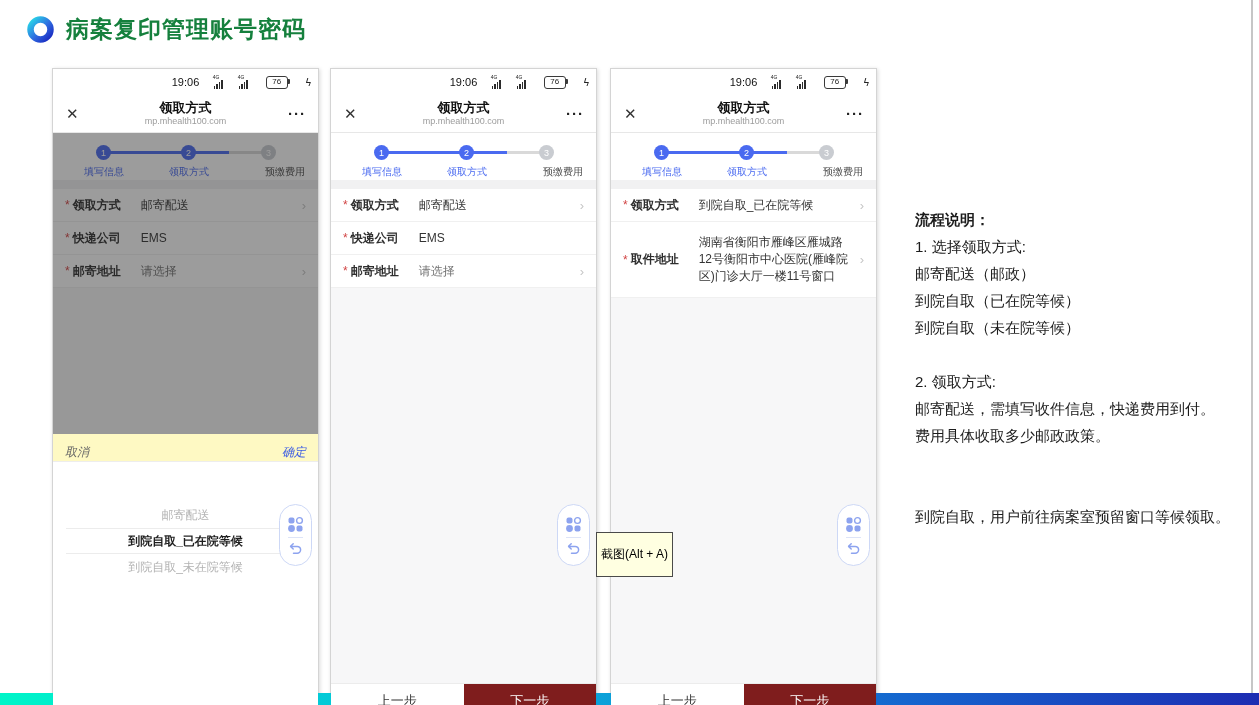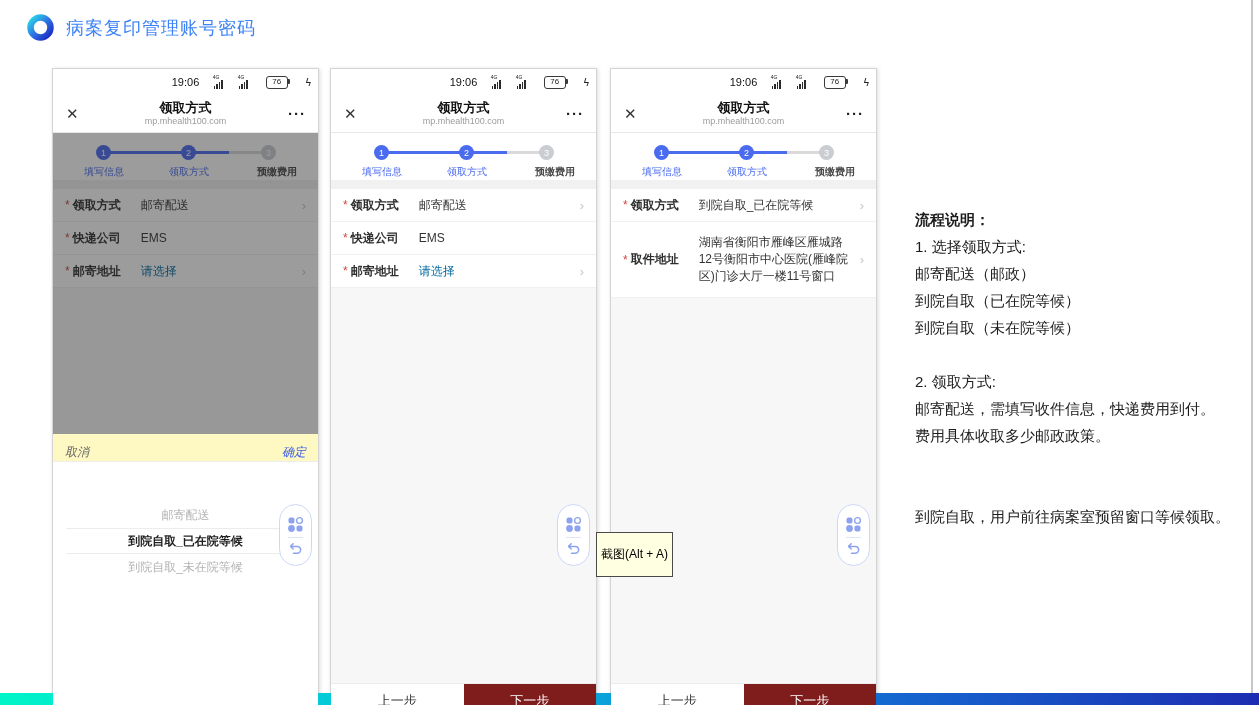--- a/index.html
+++ b/index.html
@@ -1,21 +1,21 @@
 <!DOCTYPE html>
 <html><head>
 <meta charset="utf-8">
 <style>
   html,body{margin:0;padding:0;}
   body{font-family:"Liberation Sans","DejaVu Sans",sans-serif;background:#fff;}
   .page{position:relative;width:1259px;height:705px;background:#fff;overflow:hidden;}
 
   
   .slide-header{position:absolute;left:27px;top:14px;display:flex;align-items:center;gap:12px;}
-  .slide-title{font-size:18px;font-weight:normal;color:#3b82f6;letter-spacing:1px;}
+  .slide-title{font-size:23px;font-weight:bold;color:#15803d;letter-spacing:1px;}
 
   
   .phone{position:absolute;top:68px;width:267px;height:650px;background:#f7f7f8;
          border:1px solid #d4d4d4;box-shadow:1px 1px 4px rgba(0,0,0,.15);box-sizing:border-box;overflow:hidden;}
   .phone1{left:52px;} .phone2{left:330px;} .phone3{left:610px;}
 
   .statusbar{position:absolute;top:0;left:0;right:0;height:26px;background:#fff;
              display:flex;align-items:center;justify-content:center;}
   .time{font-size:11px;color:#111;}
   .sticons{position:absolute;right:7px;top:0;height:26px;display:flex;align-items:center;gap:16px;}
@@ -41,31 +41,31 @@
   .pline{position:absolute;top:18px;height:3px;}
   .pl1{left:51px;width:85px;background:#4a6af0;}
   .pl2{left:136px;width:40px;background:#4a6af0;}
   .pl3{left:176px;width:41px;background:#d9d9d9;}
   .dot{position:absolute;top:12px;width:15px;height:15px;border-radius:50%;color:#fff;font-size:9px;
        display:flex;align-items:center;justify-content:center;}
   .dot.on{background:#4a6af0;} .dot.off{background:#c9ccd1;}
   .d1{left:43px;} .d2{left:128px;} .d3{left:208px;}
   .slabel{position:absolute;top:32px;width:64px;text-align:center;font-size:10px;}
   .slabel.blue{color:#4a6af0;} .slabel.gray{color:#4a4a4a;}
-  .sl1{left:19px;} .sl2{left:104px;} .sl3{left:192px;font-weight:bold;}
+  .sl1{left:19px;} .sl2{left:104px;} .sl3{left:200px;}
 
   .gap{position:absolute;top:111px;left:0;right:0;height:9px;background:#f1f1f2;}
 
   .fields{position:absolute;top:120px;left:0;right:0;background:#fff;}
   .frow{display:flex;align-items:center;height:33px;padding:0 12px;border-bottom:1px solid #f0f0f0;box-sizing:border-box;}
   .frow.tall{height:76px;}
   .req{color:#d14444;font-size:12px;margin-right:3px;}
   .flabel{font-size:12px;font-weight:bold;color:#2e2e2e;width:60px;flex-shrink:0;}
   .fvalue{font-size:12px;color:#333;margin-left:8px;flex:1;line-height:17px;}
-  .fvalue.placeholder{color:#0369a1;}
+  .fvalue.placeholder{color:#737373;}
   .chev{color:#c6c6c6;font-size:13px;margin-left:4px;}
 
   
   .overlay{position:absolute;top:64px;left:0;right:0;height:301px;background:rgba(35,35,35,.45);z-index:5;}
   .sheet{position:absolute;top:365px;left:0;right:0;bottom:0;background:#fff;z-index:10;}
   .sheet-header{height:27px;background:#fef9c3;border-bottom:1px solid #ededed;display:flex;
                 align-items:flex-end;justify-content:space-between;padding:0 12px;font-style:italic;}
   .sheet-cancel{font-size:12px;color:#666;cursor:pointer;}
   .sheet-confirm{font-size:12px;color:#3c5ce4;cursor:pointer;}
   .picker{margin-top:40px;}

